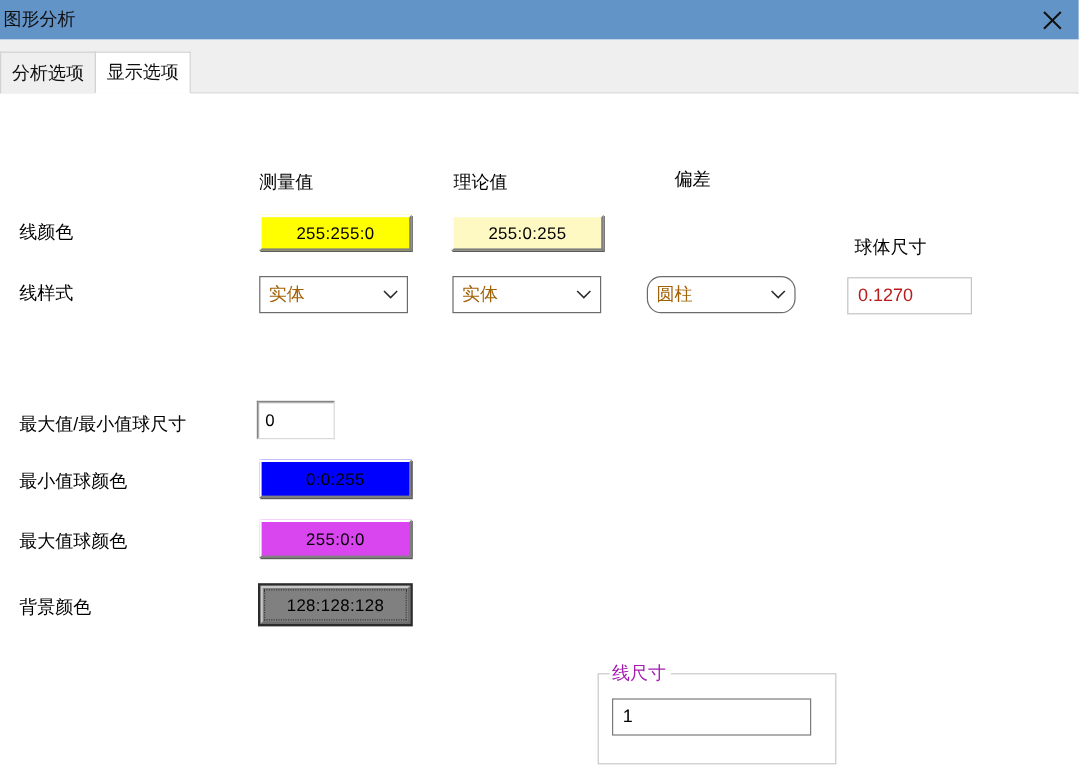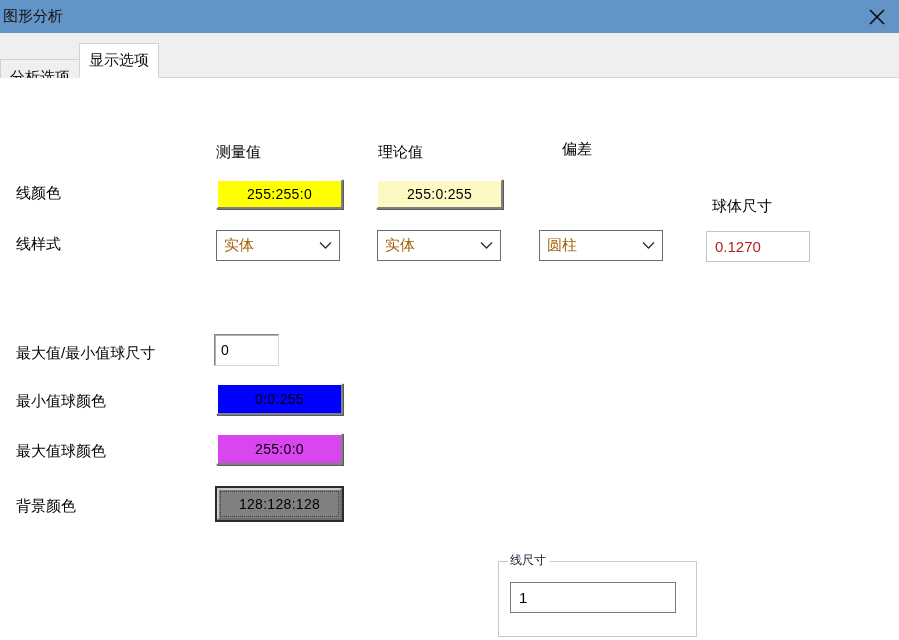--- a/index.html
+++ b/index.html
@@ -66,21 +66,20 @@
     color: #101010;
     padding: 0 9px;
     cursor: pointer;
     white-space: nowrap;
   }
   .tab.inactive {
     left: 0px;
     background: #efefef;
     border: 1px solid #d2d2d2;
     border-bottom: none;
-    margin-top: 16px;
   }
   .tab.active {
     left: 79px;
     background: #ffffff;
     border: 1px solid #d2d2d2;
     border-bottom: 1px solid #ffffff;
     z-index: 3;
   }
 
   
@@ -202,22 +201,22 @@
     position: absolute;
     box-sizing: border-box;
     border: 1px solid #c9c9c9;
   }
   .groupbox-title {
     position: absolute;
     top: -10px;
     left: 9px;
     background: #ffffff;
     padding: 0 4px 0 2px;
-    font-size: 12px;
-    color: #0f172a;
+    font-size: 15px;
+    color: #a21caf;
     white-space: nowrap;
   }
 </style>
 </head>
 <body>
 
 <div class="titlebar">
   <span class="titlebar-text">图形分析</span>
   <div class="titlebar-close">
     <span>
@@ -266,21 +265,21 @@
 
   <div class="combo" style="left:377px; top:152px; width:124px;">
     <span class="combo-text">实体</span>
     <span class="combo-arrow">
       <svg width="13" height="9" viewBox="0 0 13 9">
         <polyline points="1,1.5 6.5,7 12,1.5" fill="none" stroke="#2b2b2b" stroke-width="1.3"></polyline>
       </svg>
     </span>
   </div>
 
-  <div class="combo" style="left:539px; top:152px; width:124px;">
+  <div class="combo" style="left:539px; top:152px; width:124px;border-radius:12px;">
     <span class="combo-text">圆柱</span>
     <span class="combo-arrow">
       <svg width="13" height="9" viewBox="0 0 13 9">
         <polyline points="1,1.5 6.5,7 12,1.5" fill="none" stroke="#2b2b2b" stroke-width="1.3"></polyline>
       </svg>
     </span>
   </div>
 
   <div class="lbl" style="left:712px; top:119px;">球体尺寸</div>
   <div class="flat-input disabled" style="left:706px; top:153px; width:104px; height:31px;">

